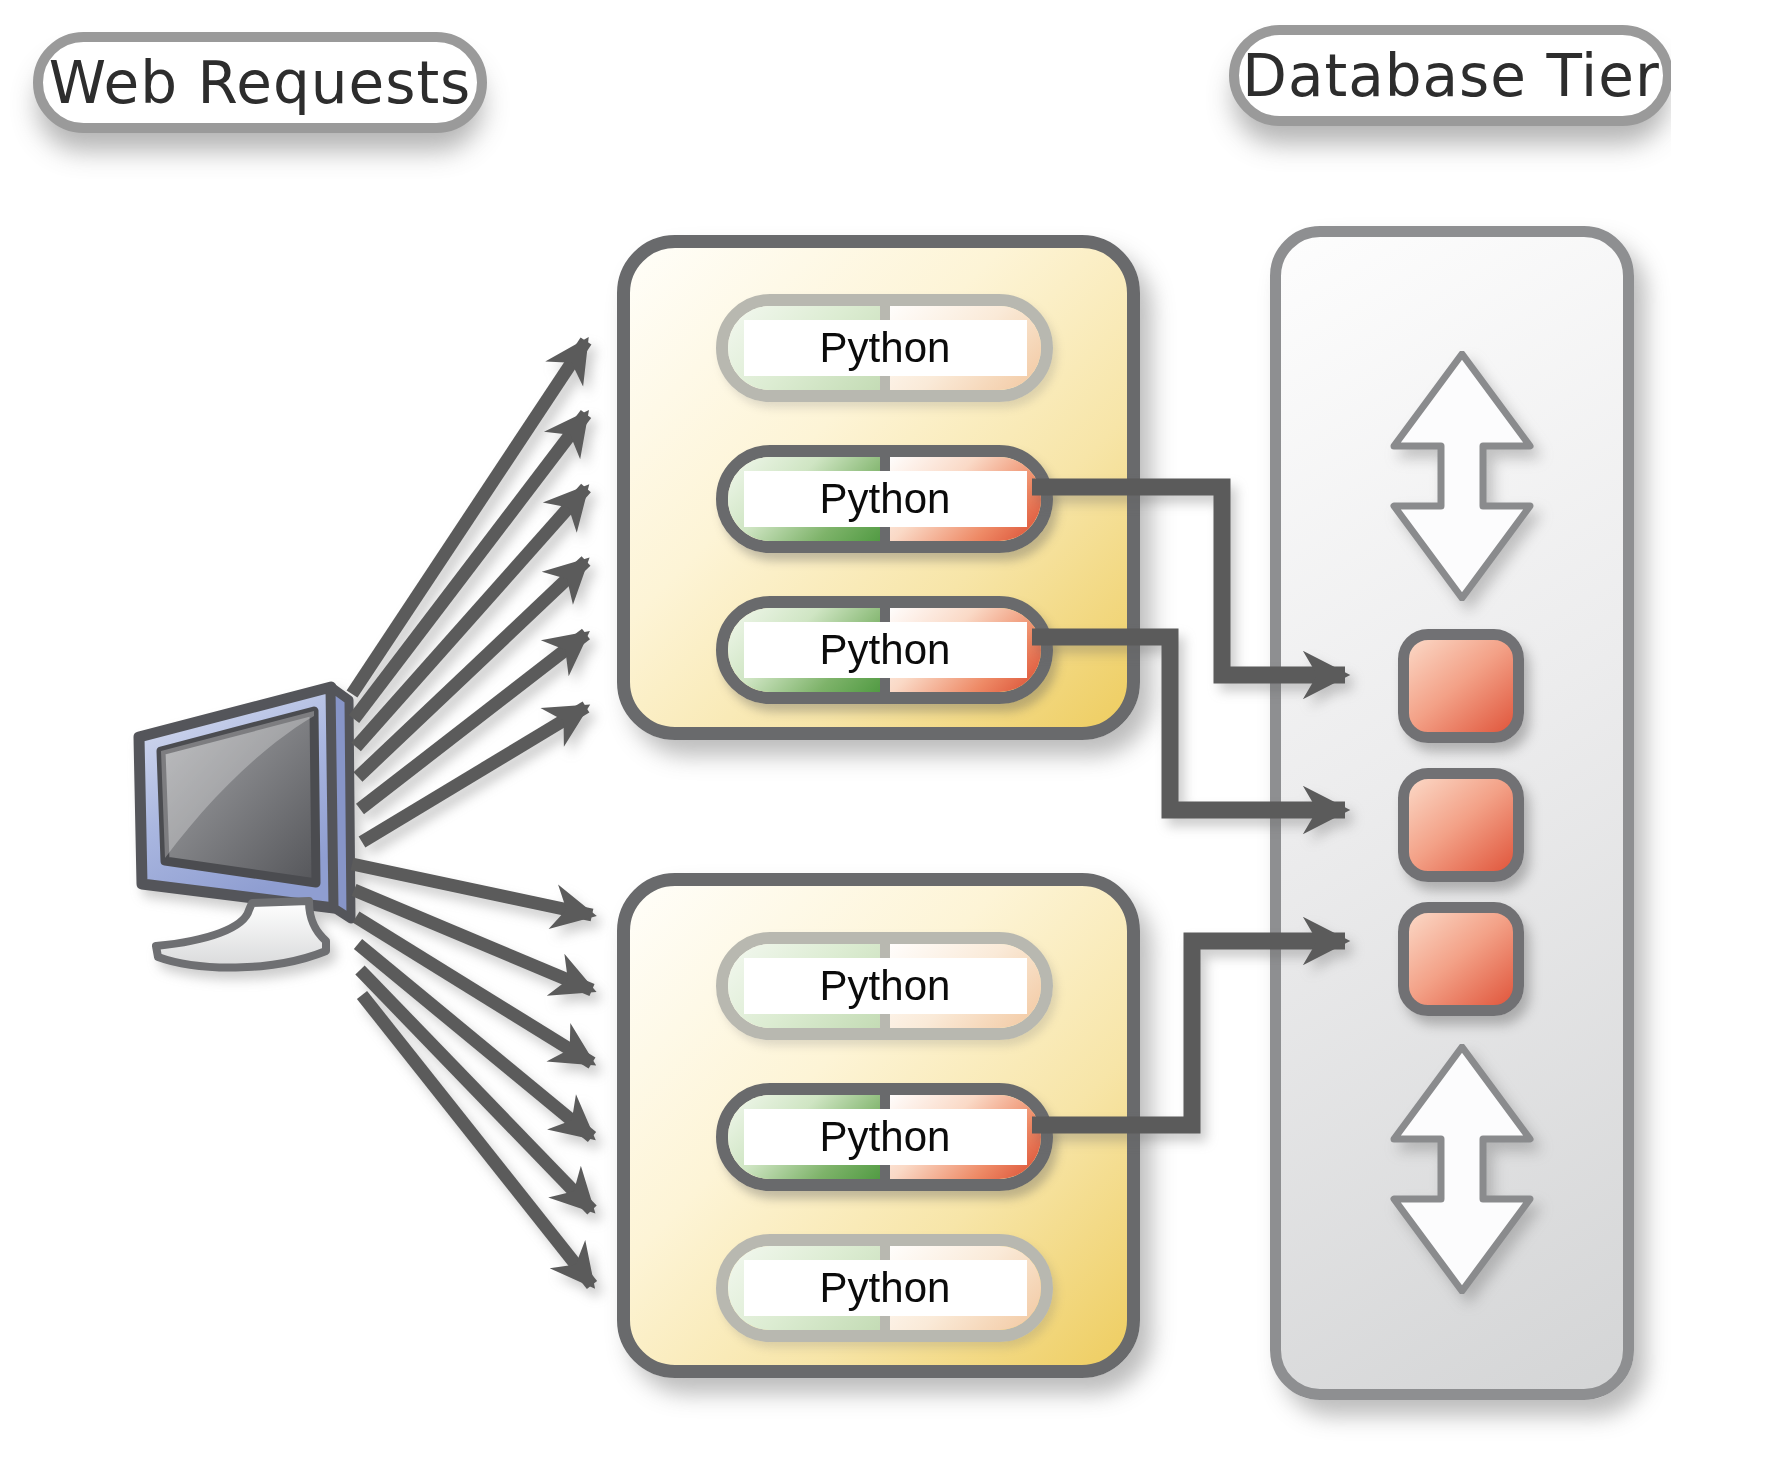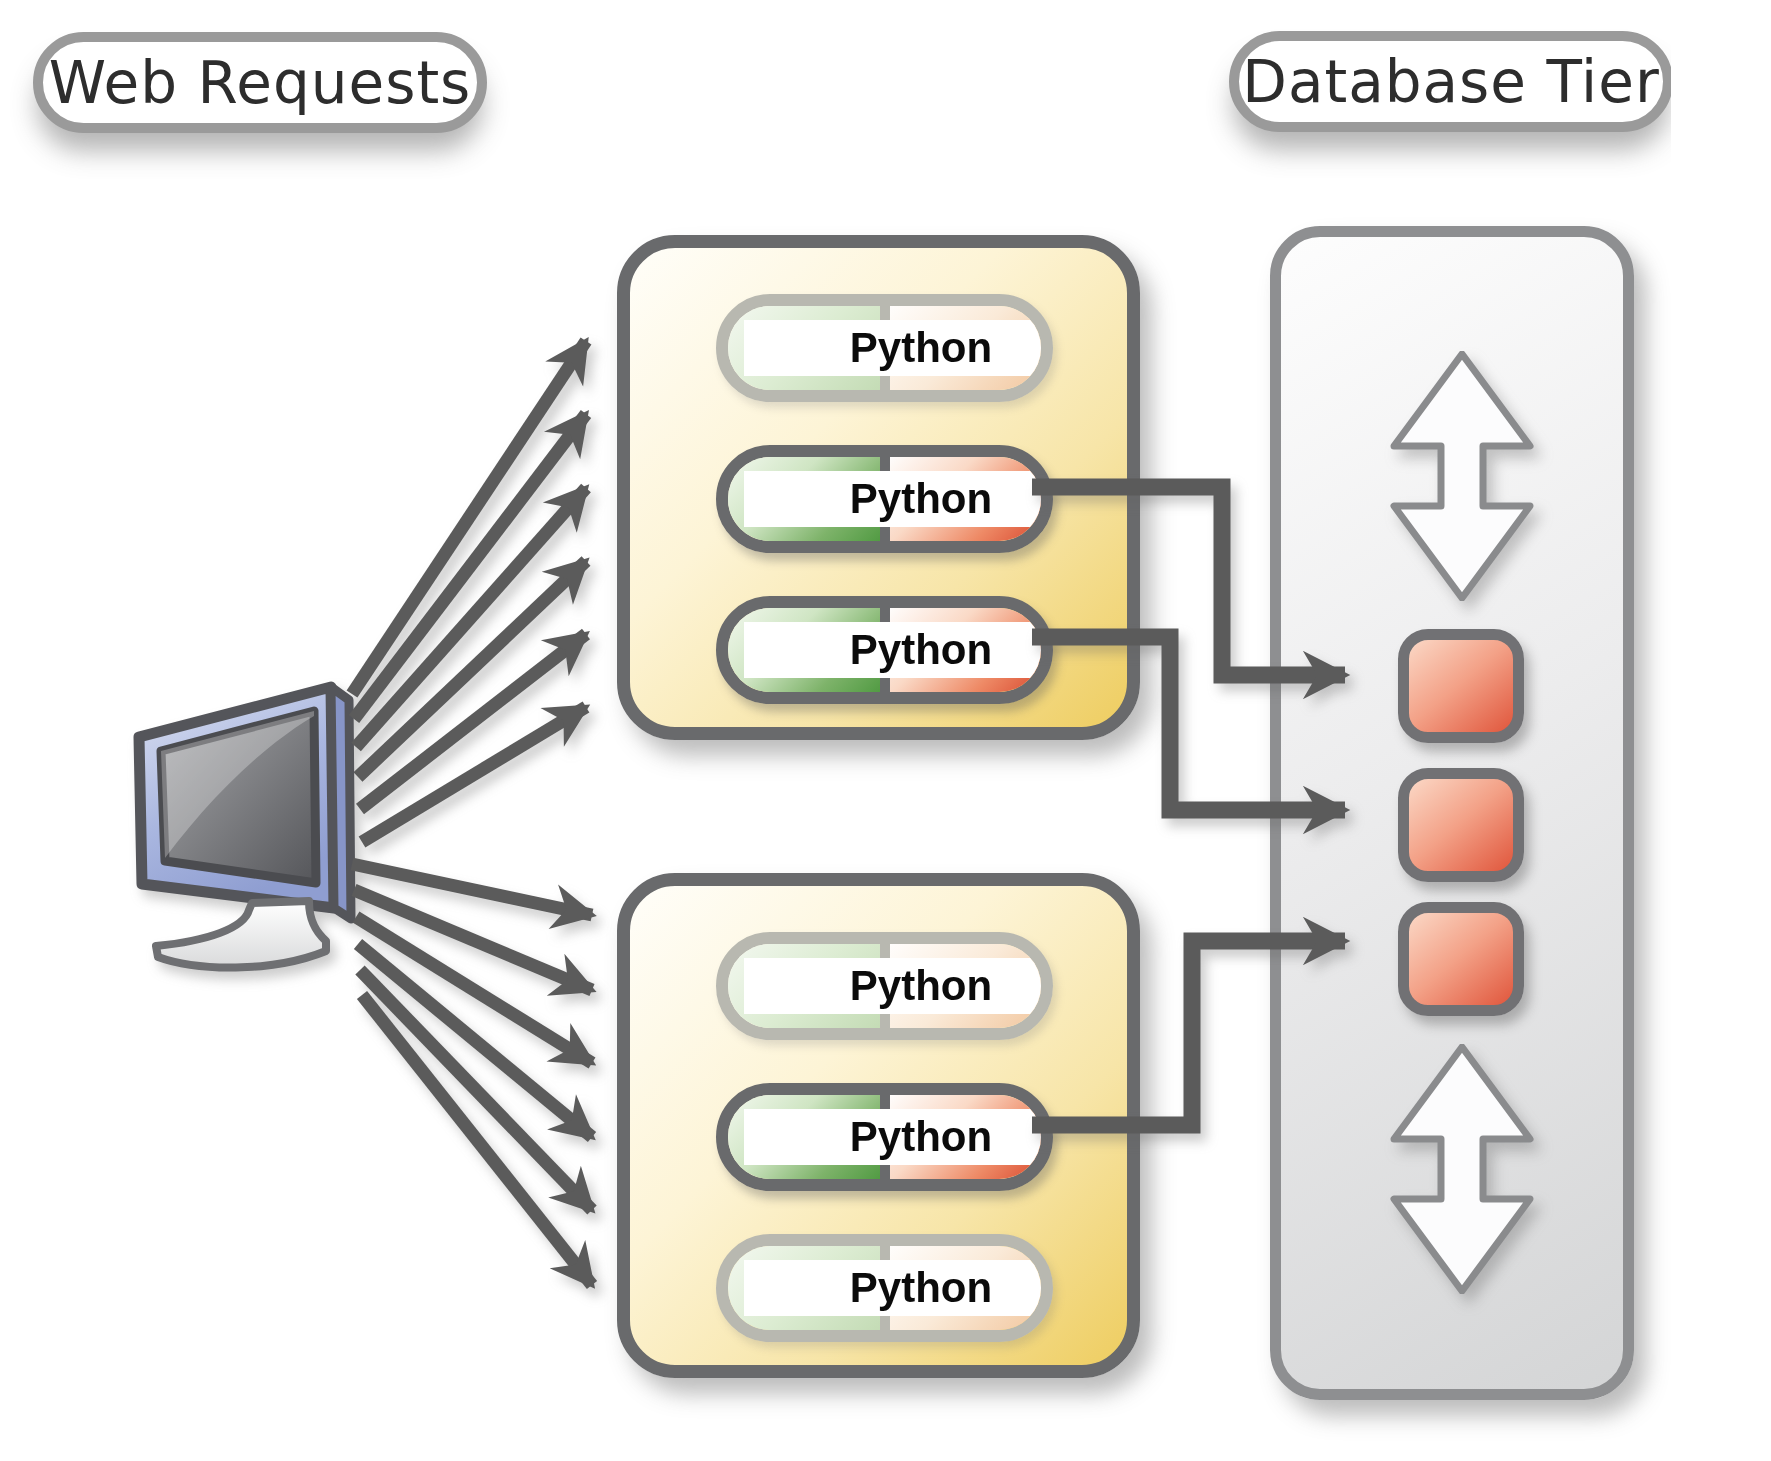--- a/index.html
+++ b/index.html
@@ -10,21 +10,21 @@
   
   .pill{
     position:absolute;height:101px;background:#ffffff;
     border:10px solid #9a9a9a;border-radius:70px;box-sizing:border-box;
     display:flex;align-items:center;justify-content:center;
     font-size:58px;color:#2d2d2d;letter-spacing:1px;
     box-shadow:0 22px 26px -4px rgba(90,90,90,.45);
   }
   #pill-web{left:33px;top:32px;width:454px;}
   #pill-middle{left:673px;top:32px;width:431px;}
-  #pill-db{left:1229px;top:31px;width:444px;}
+  #pill-db{left:1229px;top:25px;width:444px;}
 
   
   .server-box{
     position:absolute;left:617px;width:523px;height:505px;box-sizing:border-box;
     border:13px solid #696a6c;border-radius:58px;
     background:linear-gradient(135deg,#fffef9 0%,#fdf4d6 38%,#f7e5a8 68%,#eecd60 100%);
     box-shadow:12px 16px 22px rgba(90,90,90,.40);
   }
   #server-1{top:235px;}
   #server-2{top:873px;}
@@ -34,21 +34,21 @@
     position:absolute;left:86px;width:337px;height:108px;box-sizing:border-box;
     border:12px solid #696a6c;border-radius:60px;overflow:hidden;
     display:flex;box-shadow:5px 8px 10px rgba(90,90,90,.35);
   }
   .capsule .half-left{flex:1;background:linear-gradient(135deg,#f2f8ee 0%,#cfe5c3 38%,#7eb36a 72%,#4e9940 100%);}
   .capsule .half-right{flex:1;background:linear-gradient(135deg,#ffffff 0%,#fad9c6 38%,#ee8a66 72%,#d94a30 100%);}
   .capsule .divider{position:absolute;left:50%;top:0;width:10px;height:100%;margin-left:-5px;background:#696a6c;}
   .capsule .cap-label{
     position:absolute;left:50%;top:50%;width:283px;height:56px;margin-left:-141px;margin-top:-28px;
     background:#ffffff;display:flex;align-items:center;justify-content:center;
-    font-family:"Liberation Sans","DejaVu Sans",sans-serif;font-weight:bold;font-size:42px;color:#0b0b0b;padding-left:36px;
+    font-family:"Liberation Sans","DejaVu Sans",sans-serif;font-weight:normal;font-size:42px;color:#0b0b0b;
   }
   .capsule.cap-1{top:46px;} .capsule.cap-2{top:197px;} .capsule.cap-3{top:348px;}
   
   .capsule.idle{border-color:#b8b8b0;box-shadow:4px 6px 9px rgba(120,120,120,.22);}
   .capsule.idle .half-left{background:linear-gradient(135deg,#f3f8f0 0%,#dcecd2 50%,#c3dbb4 100%);}
   .capsule.idle .half-right{background:linear-gradient(135deg,#fffefd 0%,#faead8 50%,#f2c79f 100%);}
   .capsule.idle .divider{background:#b8b8b0;}
 
   
   #db-box{

